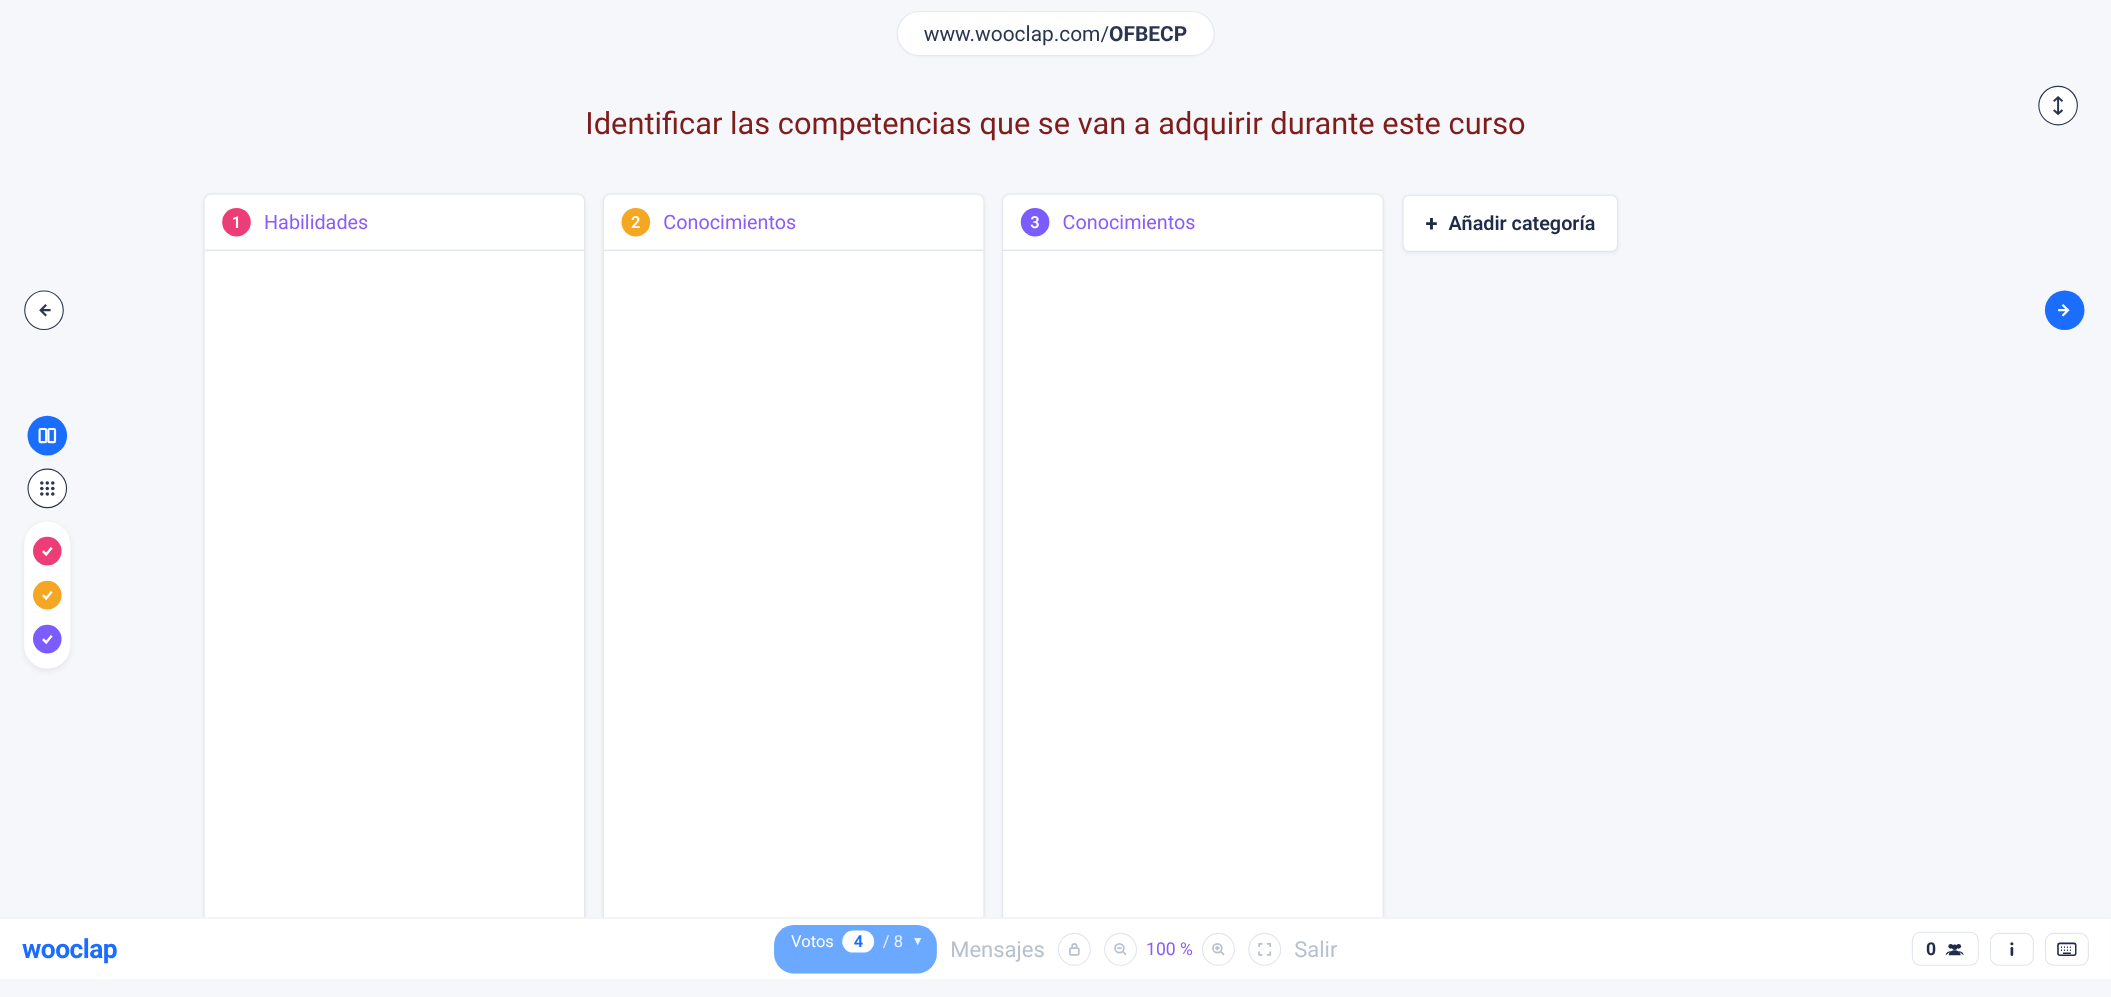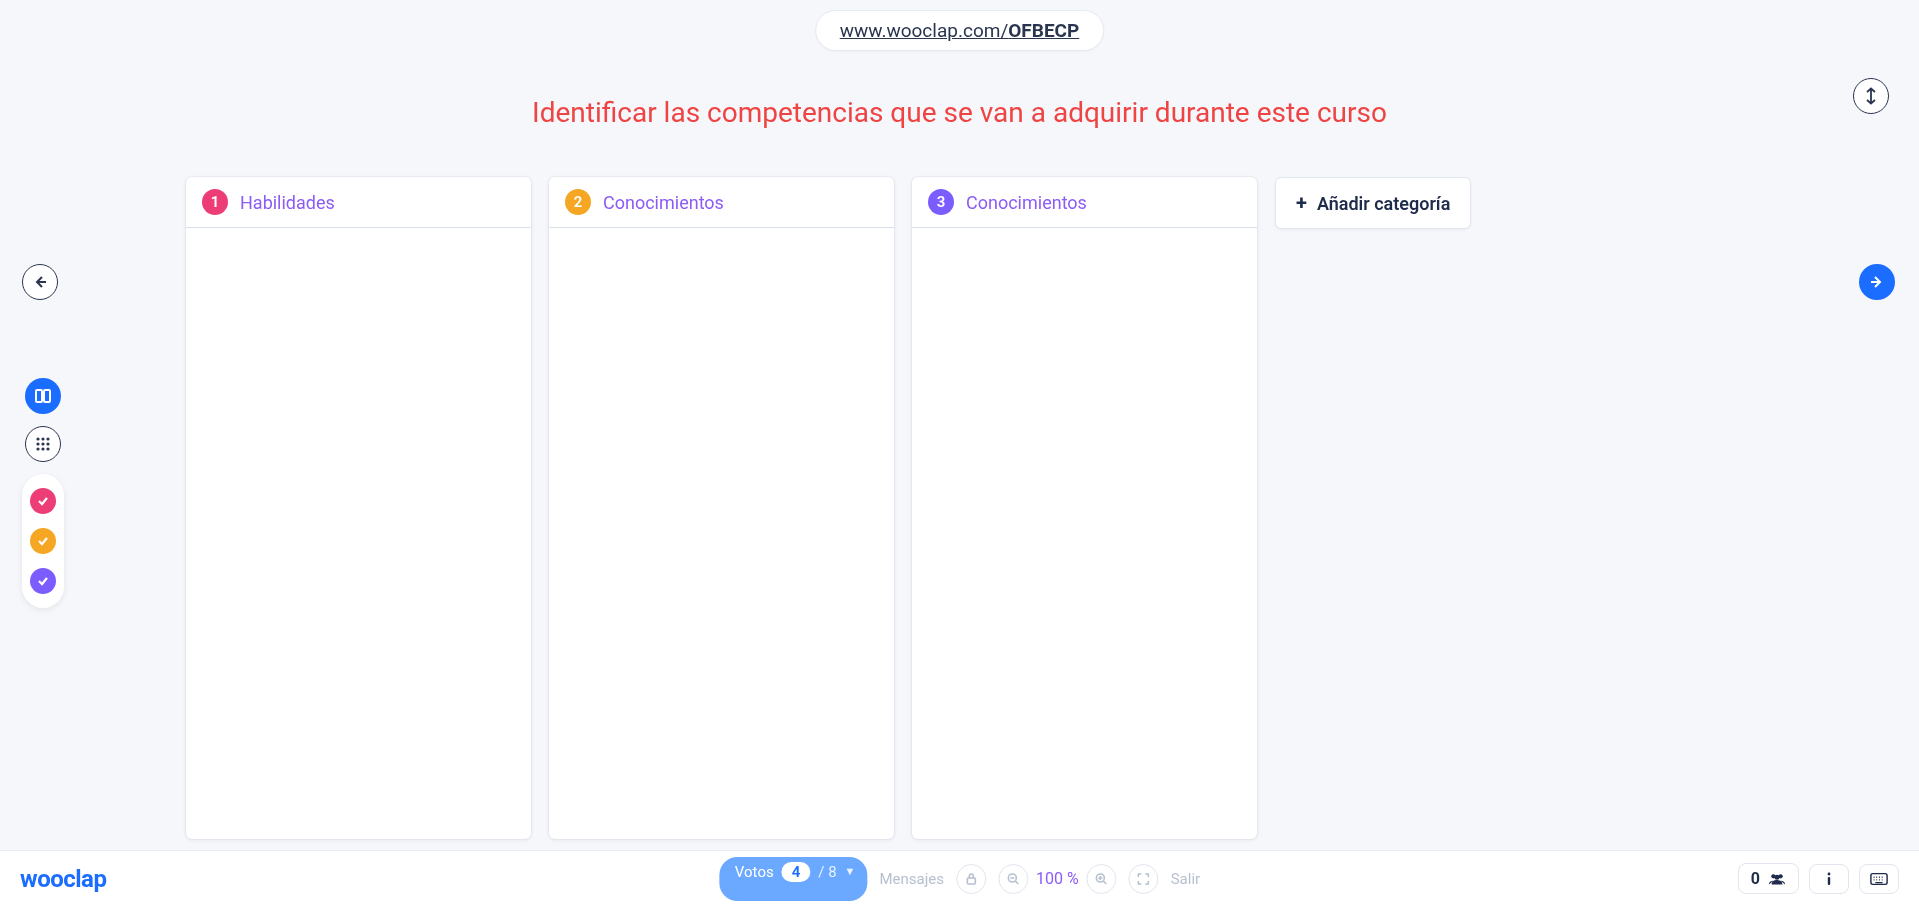--- a/index.html
+++ b/index.html
@@ -19,33 +19,32 @@
   top: 10px;
   left: 50%;
   transform: translateX(-50%);
   background: #fff;
   border: 1px solid #e5e9f0;
   border-radius: 22px;
   padding: 8px 24px;
   font-size: 19px;
   color: #2a3550;
   box-shadow: 0 1px 2px rgba(0,0,0,0.03);
-  text-decoration: underline;
 }
 .url-pill .bold { font-weight: 700; }
 
 
 .question-title {
   position: absolute;
   top: 96px;
   left: 50%;
   transform: translateX(-50%);
   font-size: 28px;
   font-weight: 400;
-  color: #ef4444;
+  color: #7f1d1d;
 }
 
 
 .expand-toggle {
   position: absolute;
   top: 78px;
   right: 30px;
   width: 36px; height: 36px;
   border: 1.5px solid #2a3550;
   border-radius: 50%;
@@ -152,21 +151,21 @@
   font-weight: 600;
   color: #1e2b4a;
   cursor: pointer;
   box-shadow: 0 1px 3px rgba(30,43,74,0.05);
 }
 .add-category .plus { font-size: 20px; font-weight: 700; }
 
 
 .bottom-bar {
   position: absolute;
-  bottom: 0; left: 0; right: 0;
+  bottom: 16px; left: 0; right: 0;
   height: 56px;
   background: #fff;
   border-top: 1px solid #e8ecf2;
   display: flex;
   align-items: center;
   padding: 0 20px;
 }
 .logo {
   font-size: 24px;
   font-weight: 700;
@@ -195,21 +194,21 @@
   background: #fff;
   color: #1a6dff;
   border-radius: 12px;
   padding: 1px 10px;
   font-weight: 600;
 }
 .votes-total { opacity: 0.85; }
 .votes-caret { opacity: 0.85; font-size: 11px; }
 .bc-item {
   color: #b6c0d0;
-  font-size: 15px;
+  font-size: 20px;
   display: flex; align-items: center;
   gap: 6px;
 }
 .bc-icon-btn {
   width: 30px; height: 30px;
   border-radius: 50%;
   border: 1px solid #e0e5ee;
   display: flex; align-items: center; justify-content: center;
   color: #b6c0d0;
   cursor: pointer;

